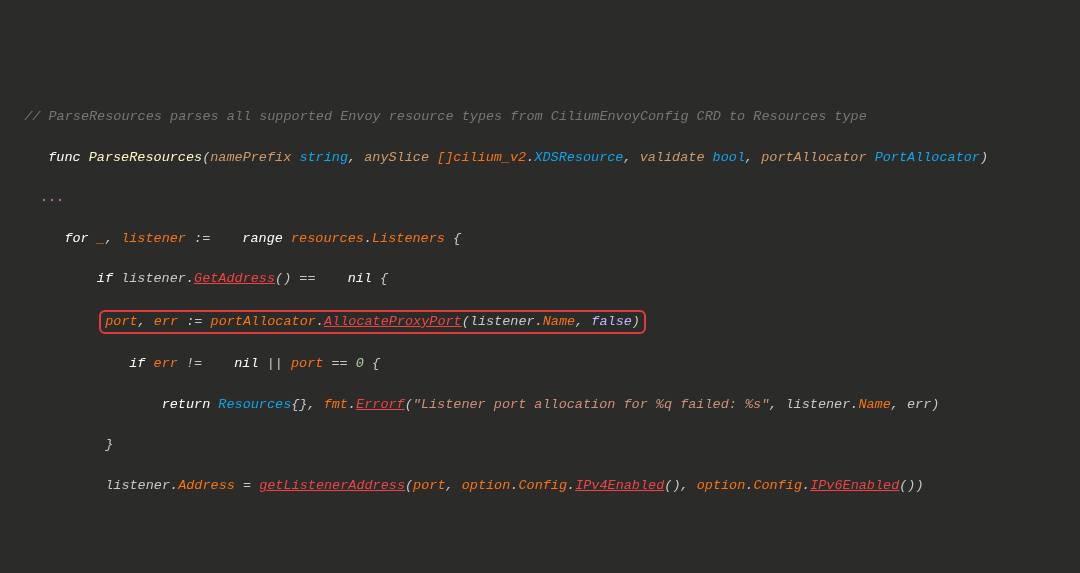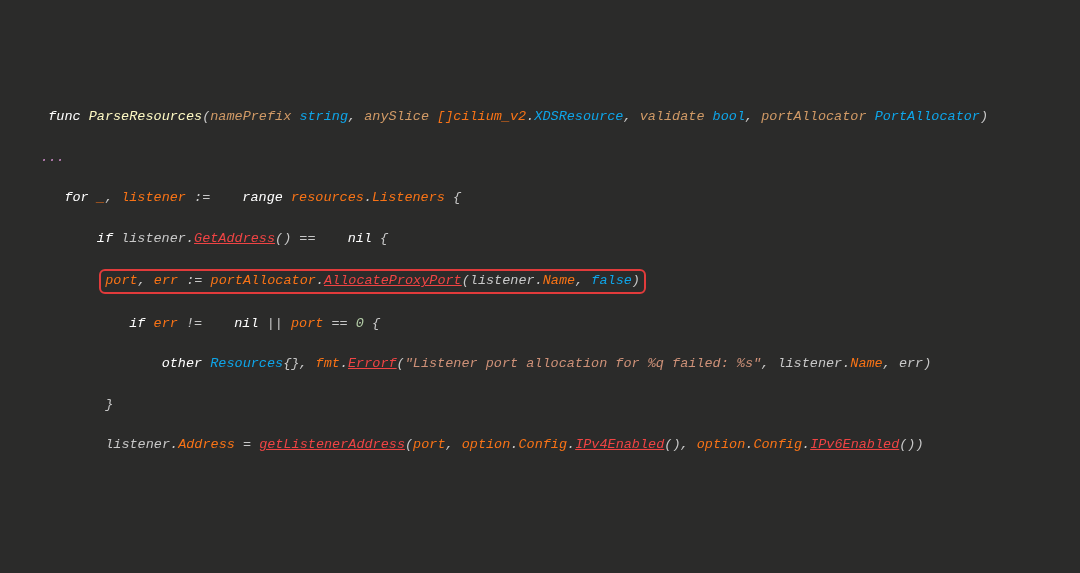--- a/index.html
+++ b/index.html
@@ -18,44 +18,45 @@
   }
   .cm   { color: #767676; }
   .kw   { color: #ffffff; margin-left: 24px; }
   .fn   { color: #fef9c3; }
   .fnc  { color: #ef4444; text-decoration: underline; }
   .id   { color: #f97316; }
   .ty   { color: #0ea5e9; }
   .par  { color: #d19a66; }
   .str  { color: #ce9178; }
   .num  { color: #b5cea8; }
-  .bool { color: #0ea5e9; }
+  .bool { color: #c4b5fd; }
   .self { color: #c586c0; }
   .hl {
     display: inline-block;
     border: 2px solid #e23b3b;
     border-radius: 6px;
     padding: 0 4px;
     margin-left: -6px;
   }
   .line { display: block; }
 </style>
 </head>
 <body>
 
 
 
 <div>
+<span class="line">  <span class="cm">// ParseResources parses all supported Envoy resource types from CiliumEnvoyConfig CRD to Resources type</span></span>
 <span class="line">  <span class="kw">func</span> <span class="fn">ParseResources</span>(<span class="par">namePrefix</span> <span class="ty">string</span>, <span class="par">anySlice</span> <span class="id">[]cilium_v2</span>.<span class="ty">XDSResource</span>, <span class="par">validate</span> <span class="ty">bool</span>, <span class="par">portAllocator</span> <span class="ty">PortAllocator</span>)</span>
 <span class="line">    <span class="self">...</span></span>
 <span class="line">    <span class="kw">for</span> <span class="id">_</span>, <span class="id">listener</span> := <span class="kw">range</span> <span class="id">resources</span>.<span class="id">Listeners</span> {</span>
 <span class="line">        <span class="kw">if</span> listener.<span class="fnc">GetAddress</span>() == <span class="kw">nil</span> {</span>
 <span class="line">            <span class="hl"><span class="id">port</span>, <span class="id">err</span> := <span class="id">portAllocator</span>.<span class="fnc">AllocateProxyPort</span>(listener.<span class="id">Name</span>, <span class="bool">false</span>)</span></span>
 <span class="line">            <span class="kw">if</span> <span class="id">err</span> != <span class="kw">nil</span> || <span class="id">port</span> == <span class="num">0</span> {</span>
-<span class="line">                <span class="kw">other</span> <span class="ty">Resources</span>{}, <span class="id">fmt</span>.<span class="fnc">Errorf</span>(<span class="str">"Listener port allocation for %q failed: %s"</span>, listener.<span class="id">Name</span>, err)</span>
+<span class="line">                <span class="kw">return</span> <span class="ty">Resources</span>{}, <span class="id">fmt</span>.<span class="fnc">Errorf</span>(<span class="str">"Listener port allocation for %q failed: %s"</span>, listener.<span class="id">Name</span>, err)</span>
 <span class="line">            }</span>
 <span class="line">            listener.<span class="id">Address</span> = <span class="fnc">getListenerAddress</span>(<span class="id">port</span>, <span class="id">option</span>.<span class="id">Config</span>.<span class="fnc">IPv4Enabled</span>(), <span class="id">option</span>.<span class="id">Config</span>.<span class="fnc">IPv6Enabled</span>())</span>
 
 
 
 
 
 
 
 

